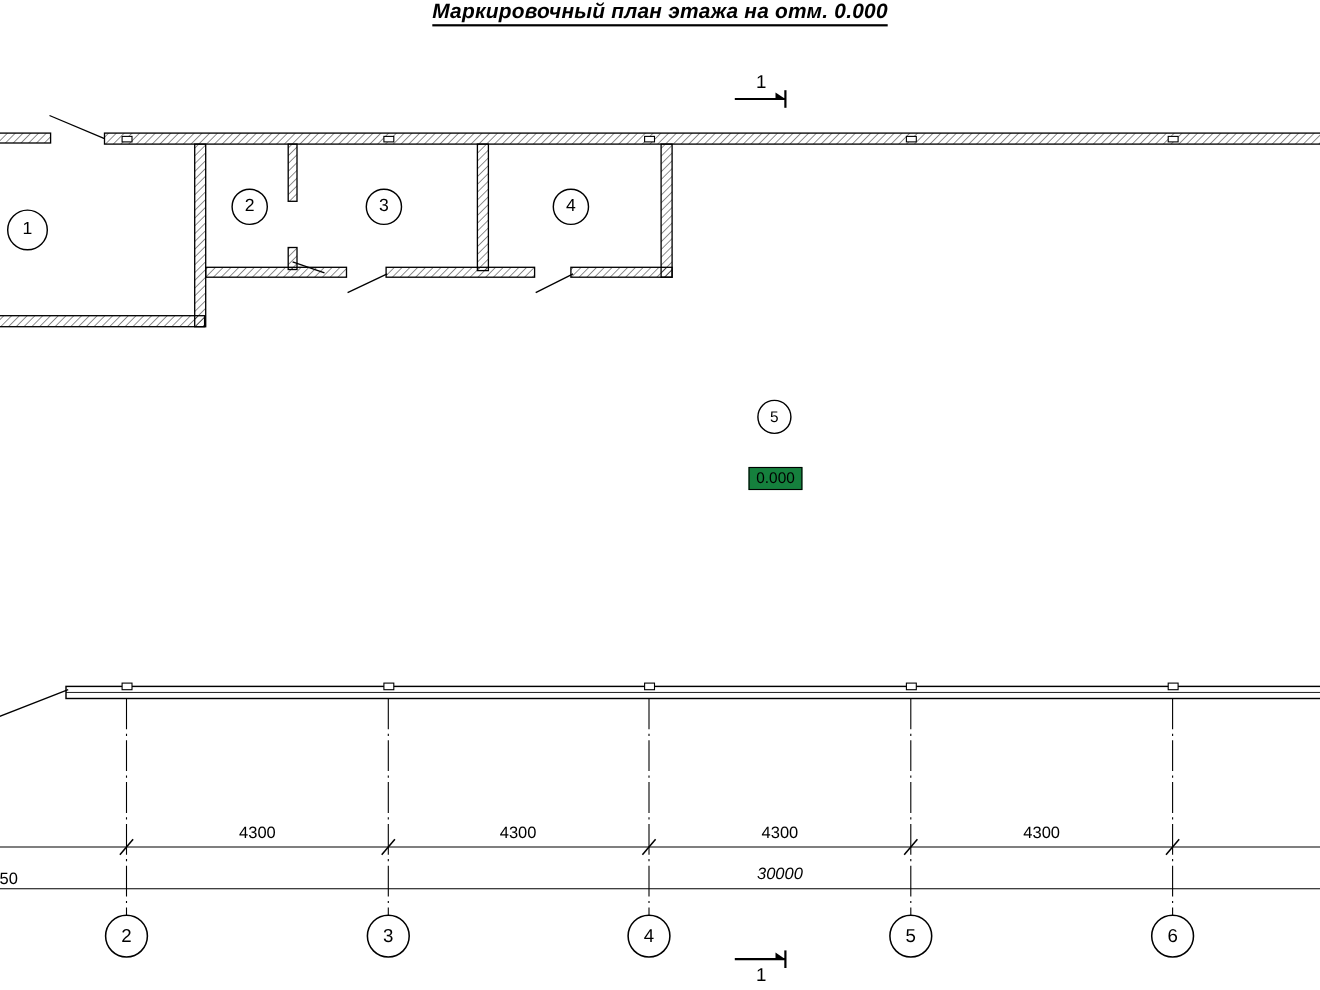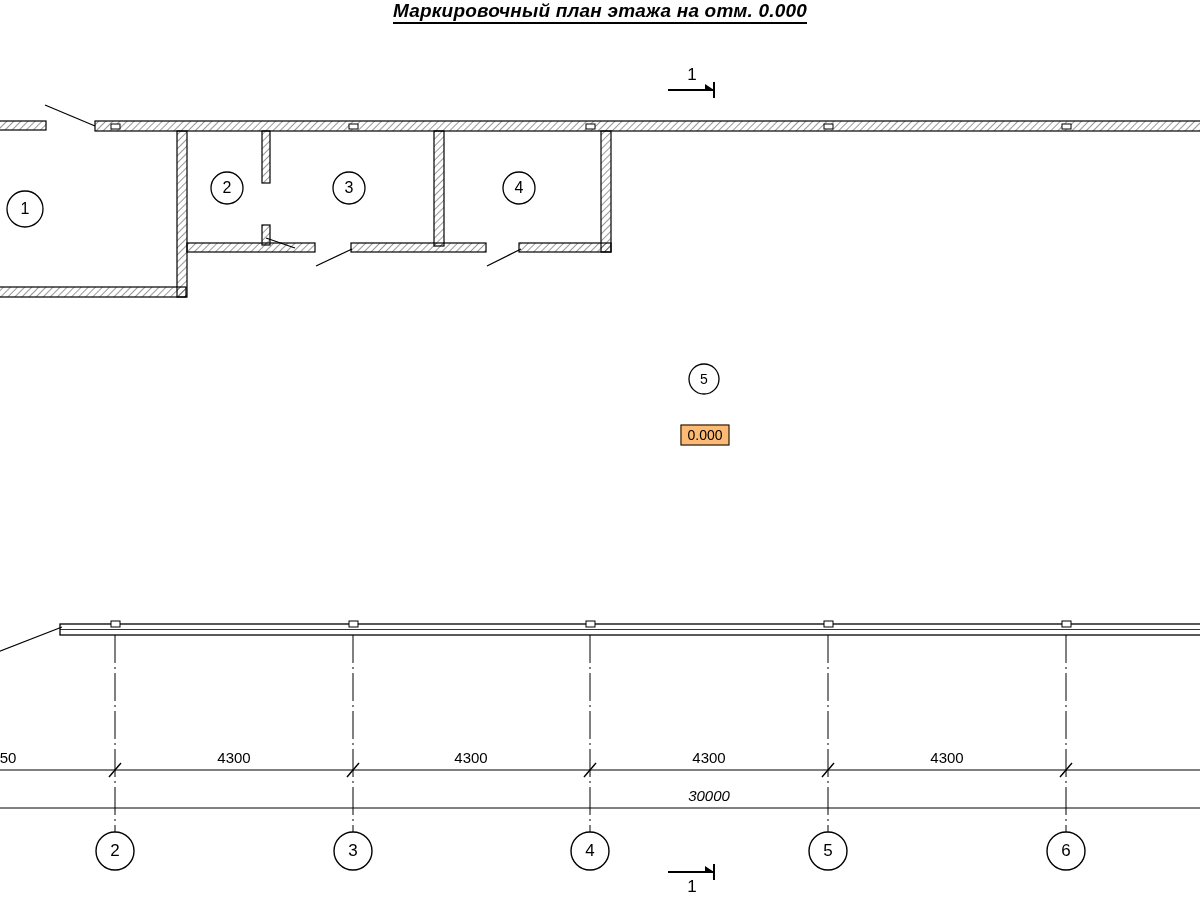--- a/index.html
+++ b/index.html
@@ -56,21 +56,21 @@
   .cut-text {
     position: absolute;
     font-size: 17px;
     transform: translate(-50%, -50%);
     white-space: nowrap;
   }
   .elev-box {
     position: absolute;
     transform: translate(-50%, -50%);
     border: 1px solid #000;
-    background: #fdba74;
+    background: #15803d;
     font-size: 14px;
     padding: 2px 6px 3px 6px;
     white-space: nowrap;
     line-height: 1;
   }
   .dim-text {
     position: absolute;
     font-size: 15px;
     transform: translate(-50%, -50%);
     white-space: nowrap;
@@ -192,21 +192,21 @@
   <div class="bubble-text" style="left:227px; top:188px;">2</div>
   <div class="bubble-text" style="left:349px; top:188px;">3</div>
   <div class="bubble-text" style="left:519px; top:188px;">4</div>
   <div class="bubble-text" style="left:704px; top:379px; font-size:14px;">5</div>
 
   <div class="elev-box" style="left:705px; top:435px;">0.000</div>
 
   <div class="cut-text" style="left:692px; top:75px;">1</div>
   <div class="cut-text" style="left:692px; top:887px;">1</div>
 
-  <div class="dim-text" style="left:8px;   top:757px;text-align:right;">50</div>
+  <div class="dim-text" style="left:8px;   top:799px;text-align:right;">50</div>
   <div class="dim-text" style="left:234px; top:757px;">4300</div>
   <div class="dim-text" style="left:471px; top:757px;">4300</div>
   <div class="dim-text" style="left:709px; top:757px;">4300</div>
   <div class="dim-text" style="left:947px; top:757px;">4300</div>
   <div class="dim-text" style="left:1206px;top:757px;margin-left:20px;">430</div>
   <div class="dim-text" style="left:709px; top:795px;font-style:italic;">30000</div>
 
   <div class="axis-text" style="left:115px;  top:851px;">2</div>
   <div class="axis-text" style="left:353px;  top:851px;">3</div>
   <div class="axis-text" style="left:590px;  top:851px;">4</div>

